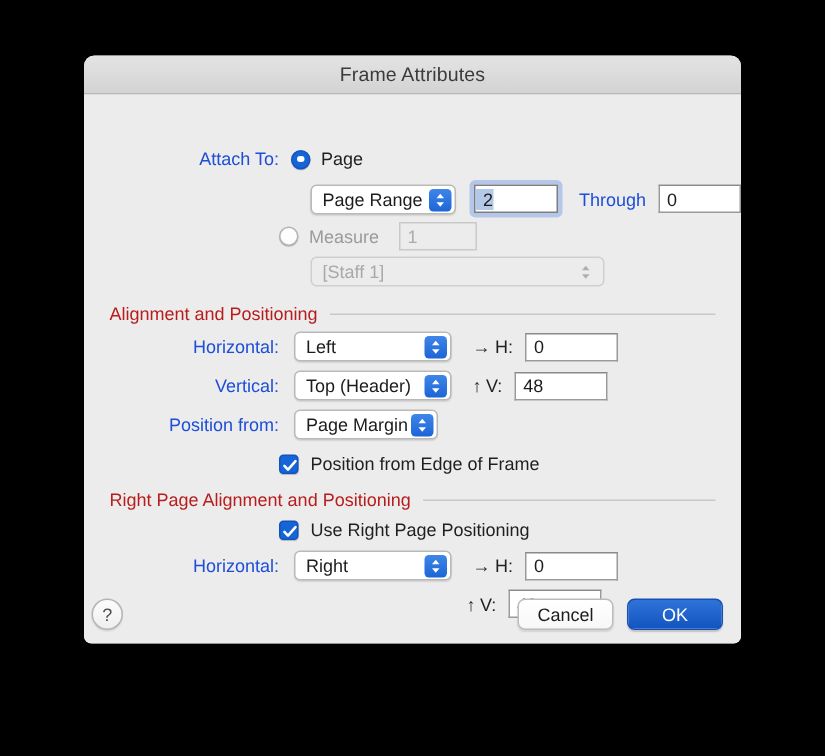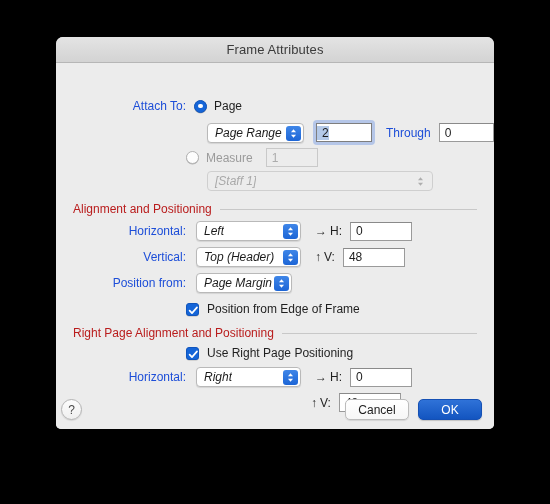--- a/index.html
+++ b/index.html
@@ -129,21 +129,20 @@
   .popup {
     height: 20px;
     background: #ffffff;
     border: 1px solid #b9b9b9;
     border-radius: 4px;
     box-sizing: border-box;
     display: flex;
     align-items: center;
     position: relative;
     box-shadow: 0 1px 1px rgba(0,0,0,0.10);
-    font-style: italic;
   }
   .popup .pv {
     font-size: 12px;
     color: #1c1c1c;
     padding-left: 7px;
     white-space: nowrap;
     overflow: hidden;
   }
   .popup .stepper {
     position: absolute;
@@ -317,21 +316,21 @@
 
       <div class="row" style="left:130px; top:85px;">
         <span class="radio off"></span>
         <span class="radio-label dim">Measure</span>
         <div class="field disabled" style="width:52px; margin-left:13px;">
           <span class="fv">1</span>
         </div>
       </div>
 
       <div class="row" style="left:151px; top:108px;">
-        <div class="popup disabled" style="width:226px;">
+        <div class="popup disabled" style="width:196px;">
           <span class="pv">[Staff 1]</span>
           <span class="stepper">
             <svg width="9" height="11" viewBox="0 0 9 11">
               <path d="M4.5 1.2 L7 4.2 L2 4.2 Z" fill="#aeaeae"></path>
               <path d="M4.5 9.8 L7 6.8 L2 6.8 Z" fill="#aeaeae"></path>
             </svg>
           </span>
         </div>
       </div>
 

